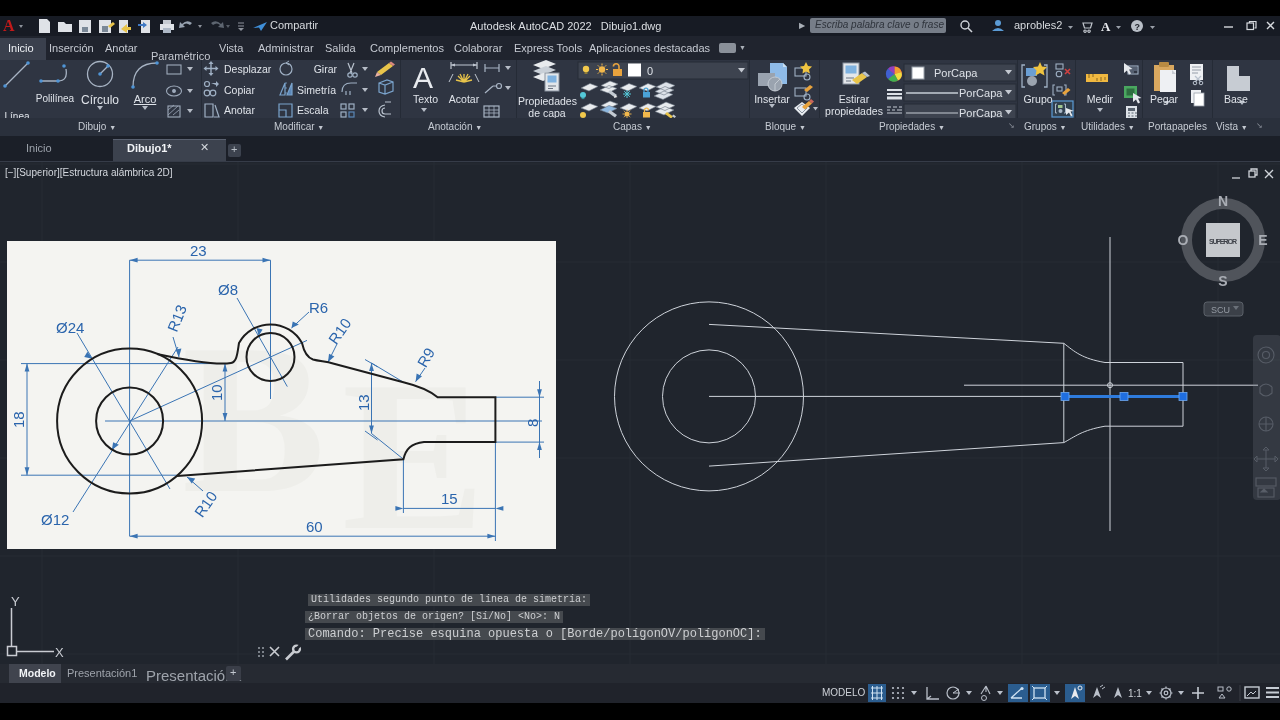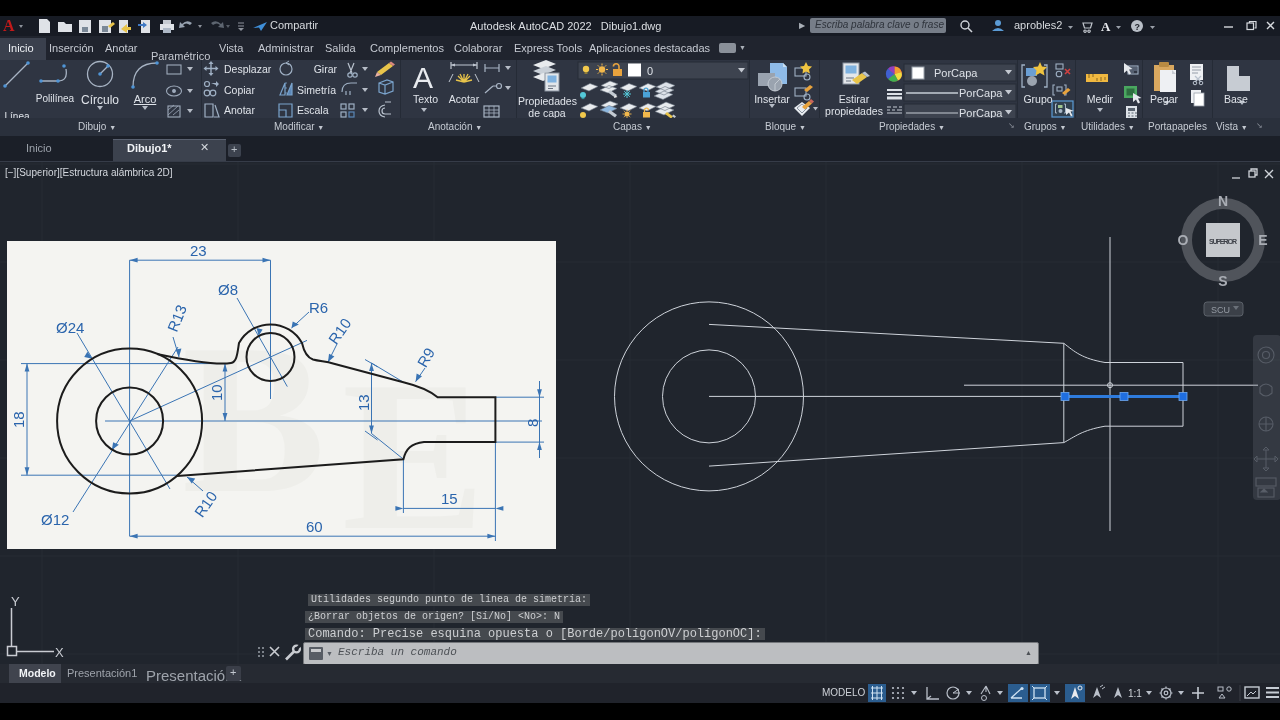--- a/index.html
+++ b/index.html
@@ -587,28 +587,20 @@
         <circle cx="3" cy="13" r="1"></circle>
         <circle cx="7" cy="5" r="1"></circle>
         <circle cx="7" cy="9" r="1"></circle>
         <circle cx="7" cy="13" r="1"></circle>
       </g>
     <path d="M14 4 l9 9 m0 -9 l-9 9" stroke="#c9ccd1" stroke-width="1.6"></path>
     <path d="M30 16.5 l8 -8" stroke="#c9ccd1" stroke-width="2.6"></path>
     <circle cx="40.5" cy="6" r="3.4" fill="none" stroke="#c9ccd1" stroke-width="2.4"></circle>
     <path d="M40.5 6 l4 -4" stroke="#20252d" stroke-width="2.8"></path>
   </svg>
-  <div class="abs" style="left:303px;top:480px;width:736px;height:23px;background:#bcbec1;border:1px solid #74777b;border-radius:2px;">
-    <div style="position:absolute;left:5px;top:4px;width:14px;height:13px;background:#585d65;border-radius:1px;">
-        <div style="position:absolute;left:2px;top:2px;width:10px;height:3px;background:#c8cacd;"></div>
-      </div>
-    <span style="position:absolute;left:22px;top:7px;color:#585d65;font-size:7px;">▼</span>
-    <span style="position:absolute;left:34px;top:3px;color:#4d5156;font-size:11px;font-style:italic;font-family:'Liberation Mono',monospace;">Escriba un comando</span>
-    <span style="position:absolute;right:6px;top:6px;color:#4d5156;font-size:7px;">▲</span>
-  </div>
 </div>
 <div class="abs" id="tabstrip">
   <div class="abs" style="left:9px;top:0;width:52px;height:19px;background:#40444e;"></div>
   <span class="abs" style="left:19px;top:3px;font-size:10.5px;font-weight:bold;color:#f2f4f7;">Modelo</span>
   <span class="abs" style="left:67px;top:3px;font-size:11px;color:#9ea3ab;">Presentación1</span>
   <span class="abs" style="left:146px;top:3px;font-size:15px;color:#9ea3ab;">Presentación2</span>
   <div class="abs" style="left:226px;top:2px;width:15px;height:15px;background:#3a3e48;border-radius:2px;">
       <span style="position:absolute;left:4px;top:0px;color:#c3c8d0;font-size:11px;">+</span>
     </div>
 </div>

